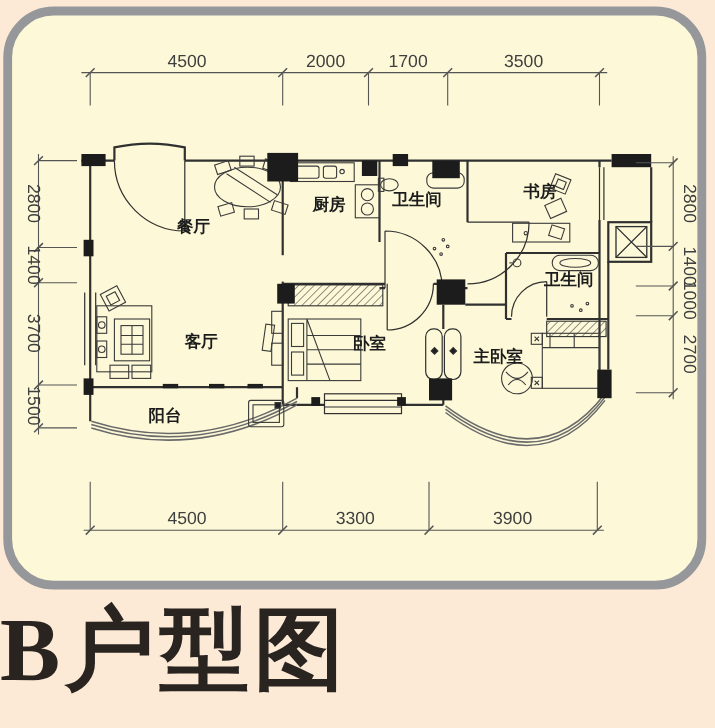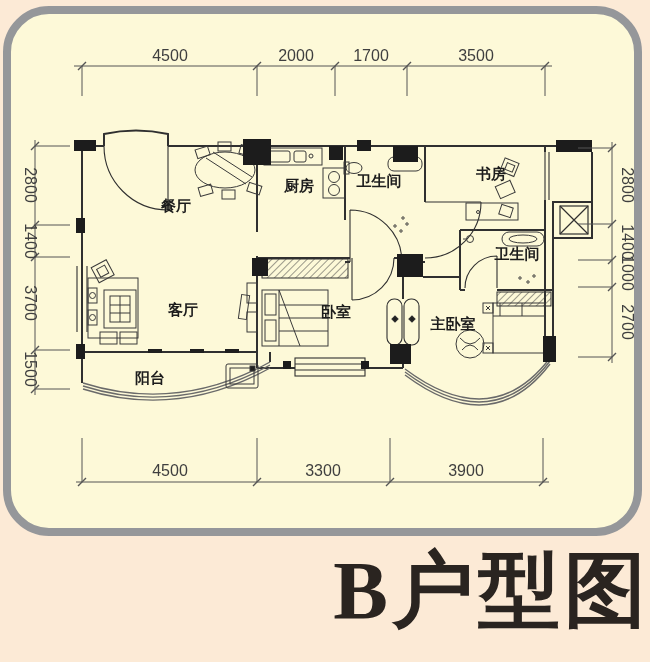--- a/index.html
+++ b/index.html
@@ -9,21 +9,21 @@
     font-family:"Liberation Sans","DejaVu Sans",sans-serif;
   }
   .panel{
     position:absolute;left:3px;top:6px;width:623px;height:514px;
     border:8px solid #95979a;border-radius:46px;background:#fdf9d8;
   }
   svg.plan{position:absolute;left:0;top:0;}
   .dim-num{font-size:16px;fill:#3f3f3f;}
   .room-lab{font-size:15px;font-weight:bold;fill:#1c1c1c;}
   .title-wrap{
-    position:absolute;left:0;top:540px;width:650px;height:122px;text-align:right;
+    position:absolute;left:0;top:540px;width:650px;height:122px;text-align:left;
   }
   .big-title{
     position:relative;z-index:2;display:inline-block;margin-top:8px;
     font-family:"Liberation Serif","DejaVu Serif",serif;
     font-size:82px;font-weight:700;color:#2a2420;letter-spacing:4px;line-height:1.05;
   }
 </style>
 </head>
 <body>
 

